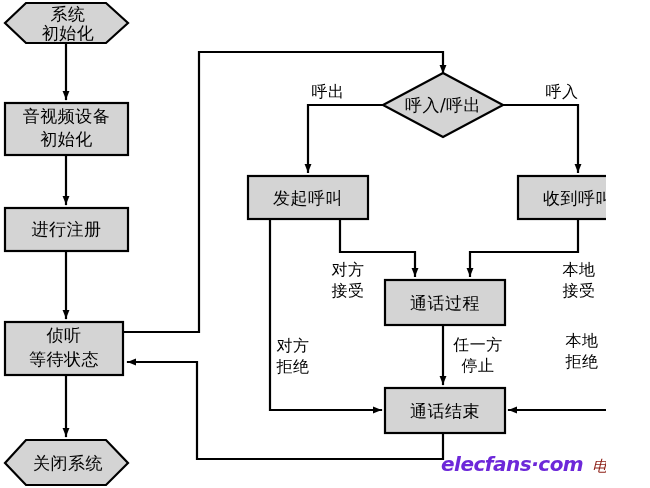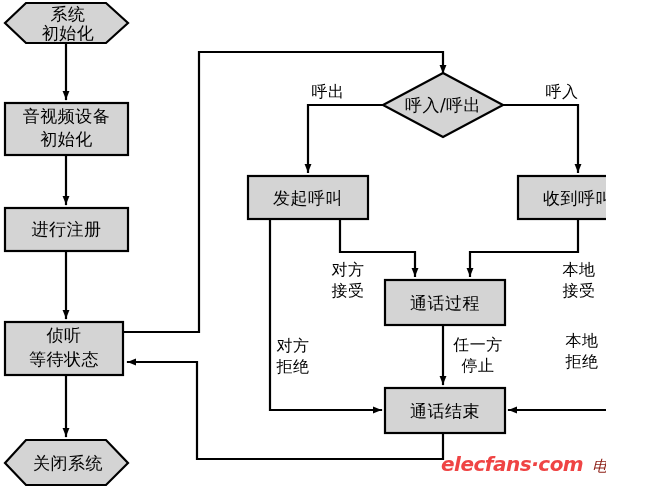--- a/index.html
+++ b/index.html
@@ -59,21 +59,21 @@
     display: flex;
     align-items: baseline;
     gap: 9px;
     white-space: nowrap;
   }
   .wm-main {
     font-family: "DejaVu Sans", "Liberation Sans", sans-serif;
     font-size: 20px;
     font-weight: bold;
     font-style: italic;
-    color: #ef4444;
+    color: #6d28d9;
     letter-spacing: -0.5px;
   }
   .wm-cn {
     font-family: "DejaVu Serif", "Liberation Serif", serif;
     font-size: 15px;
     font-style: italic;
     color: #8a1a10;
     letter-spacing: 1px;
   }
 </style>

